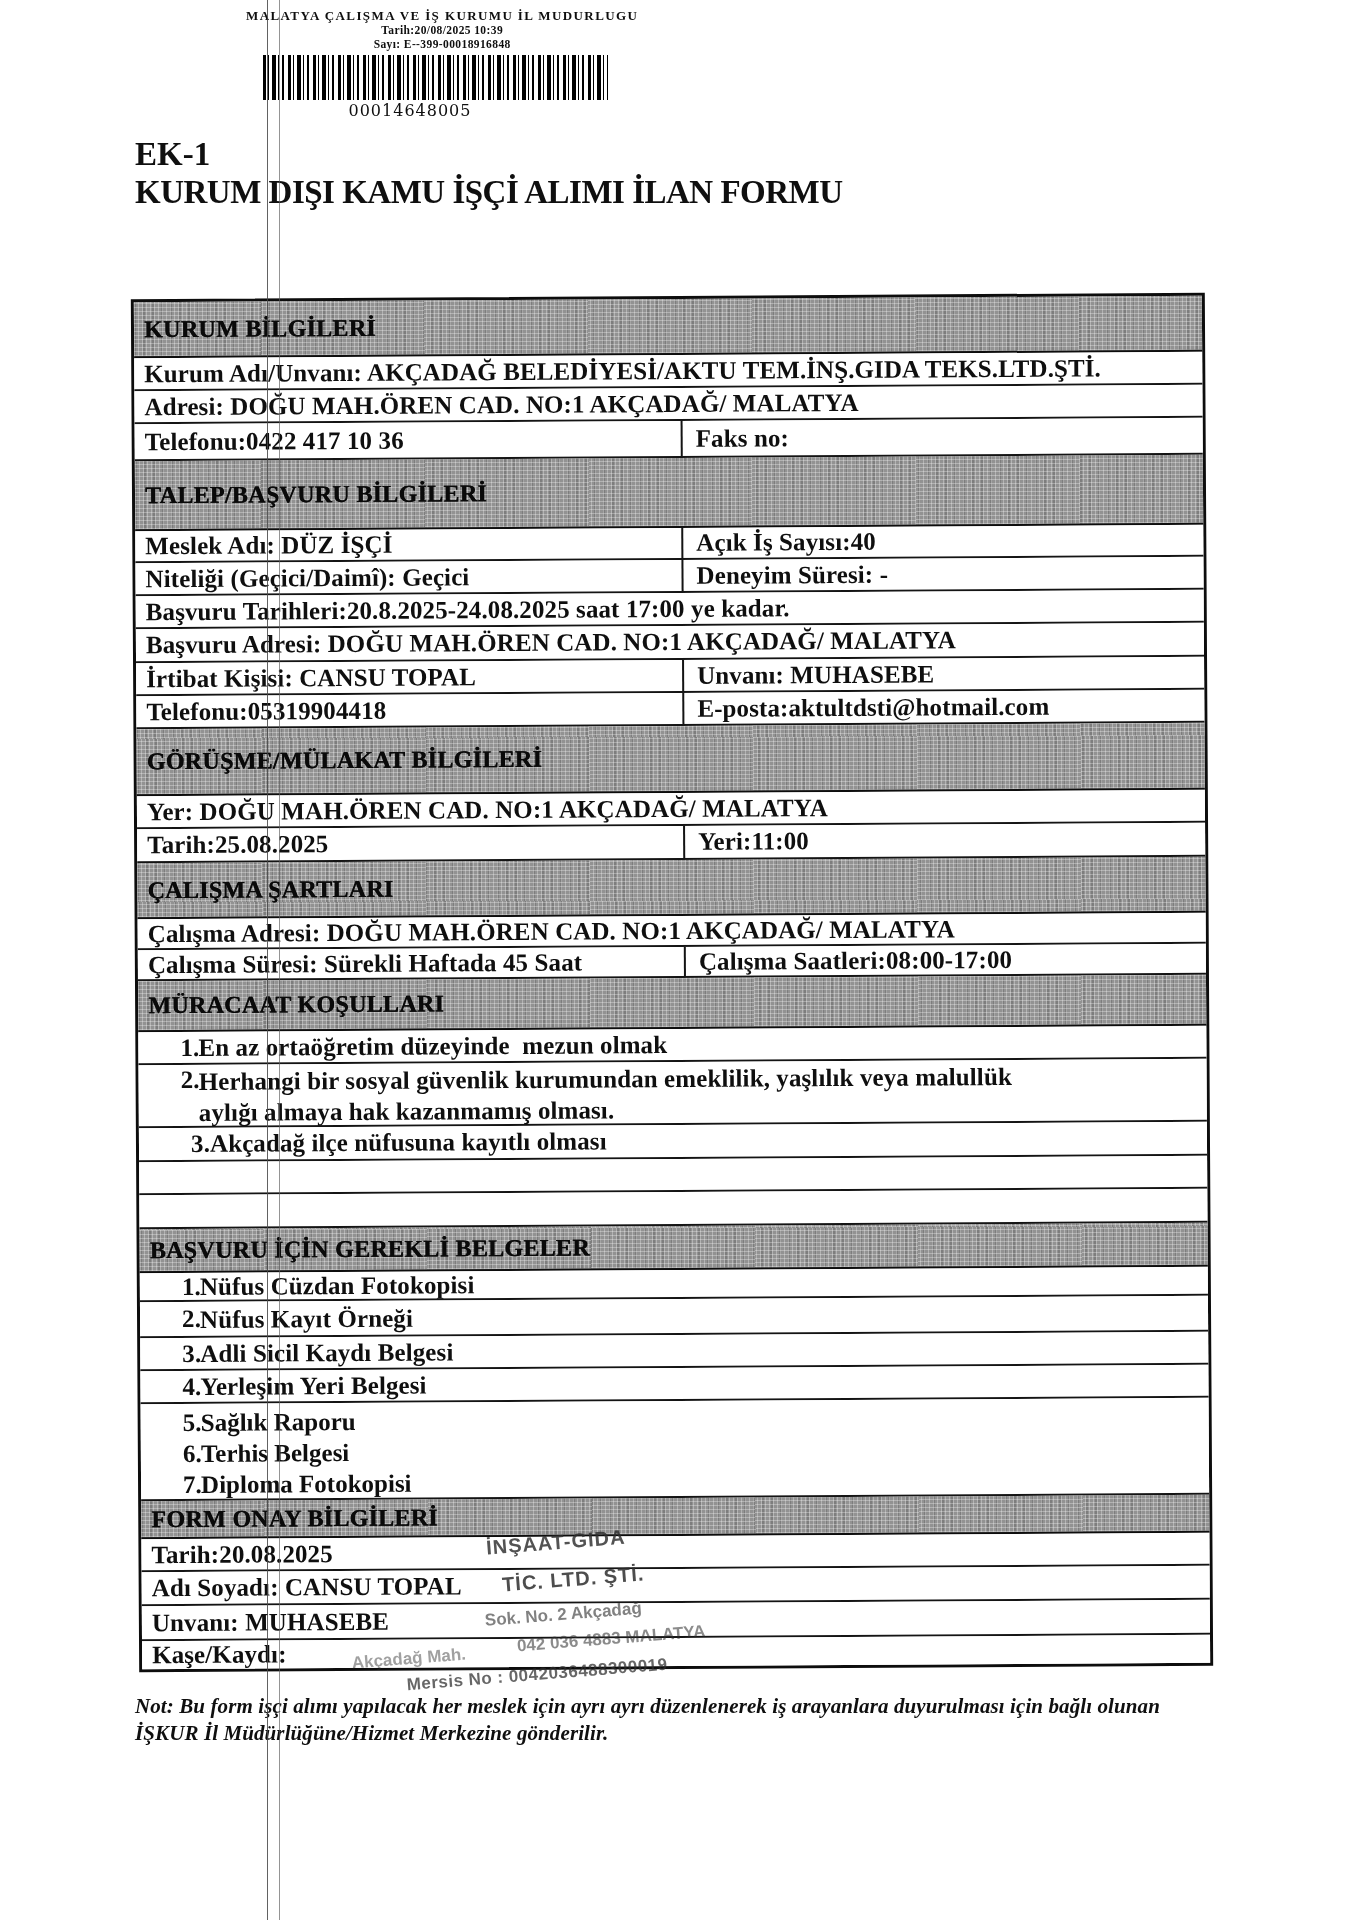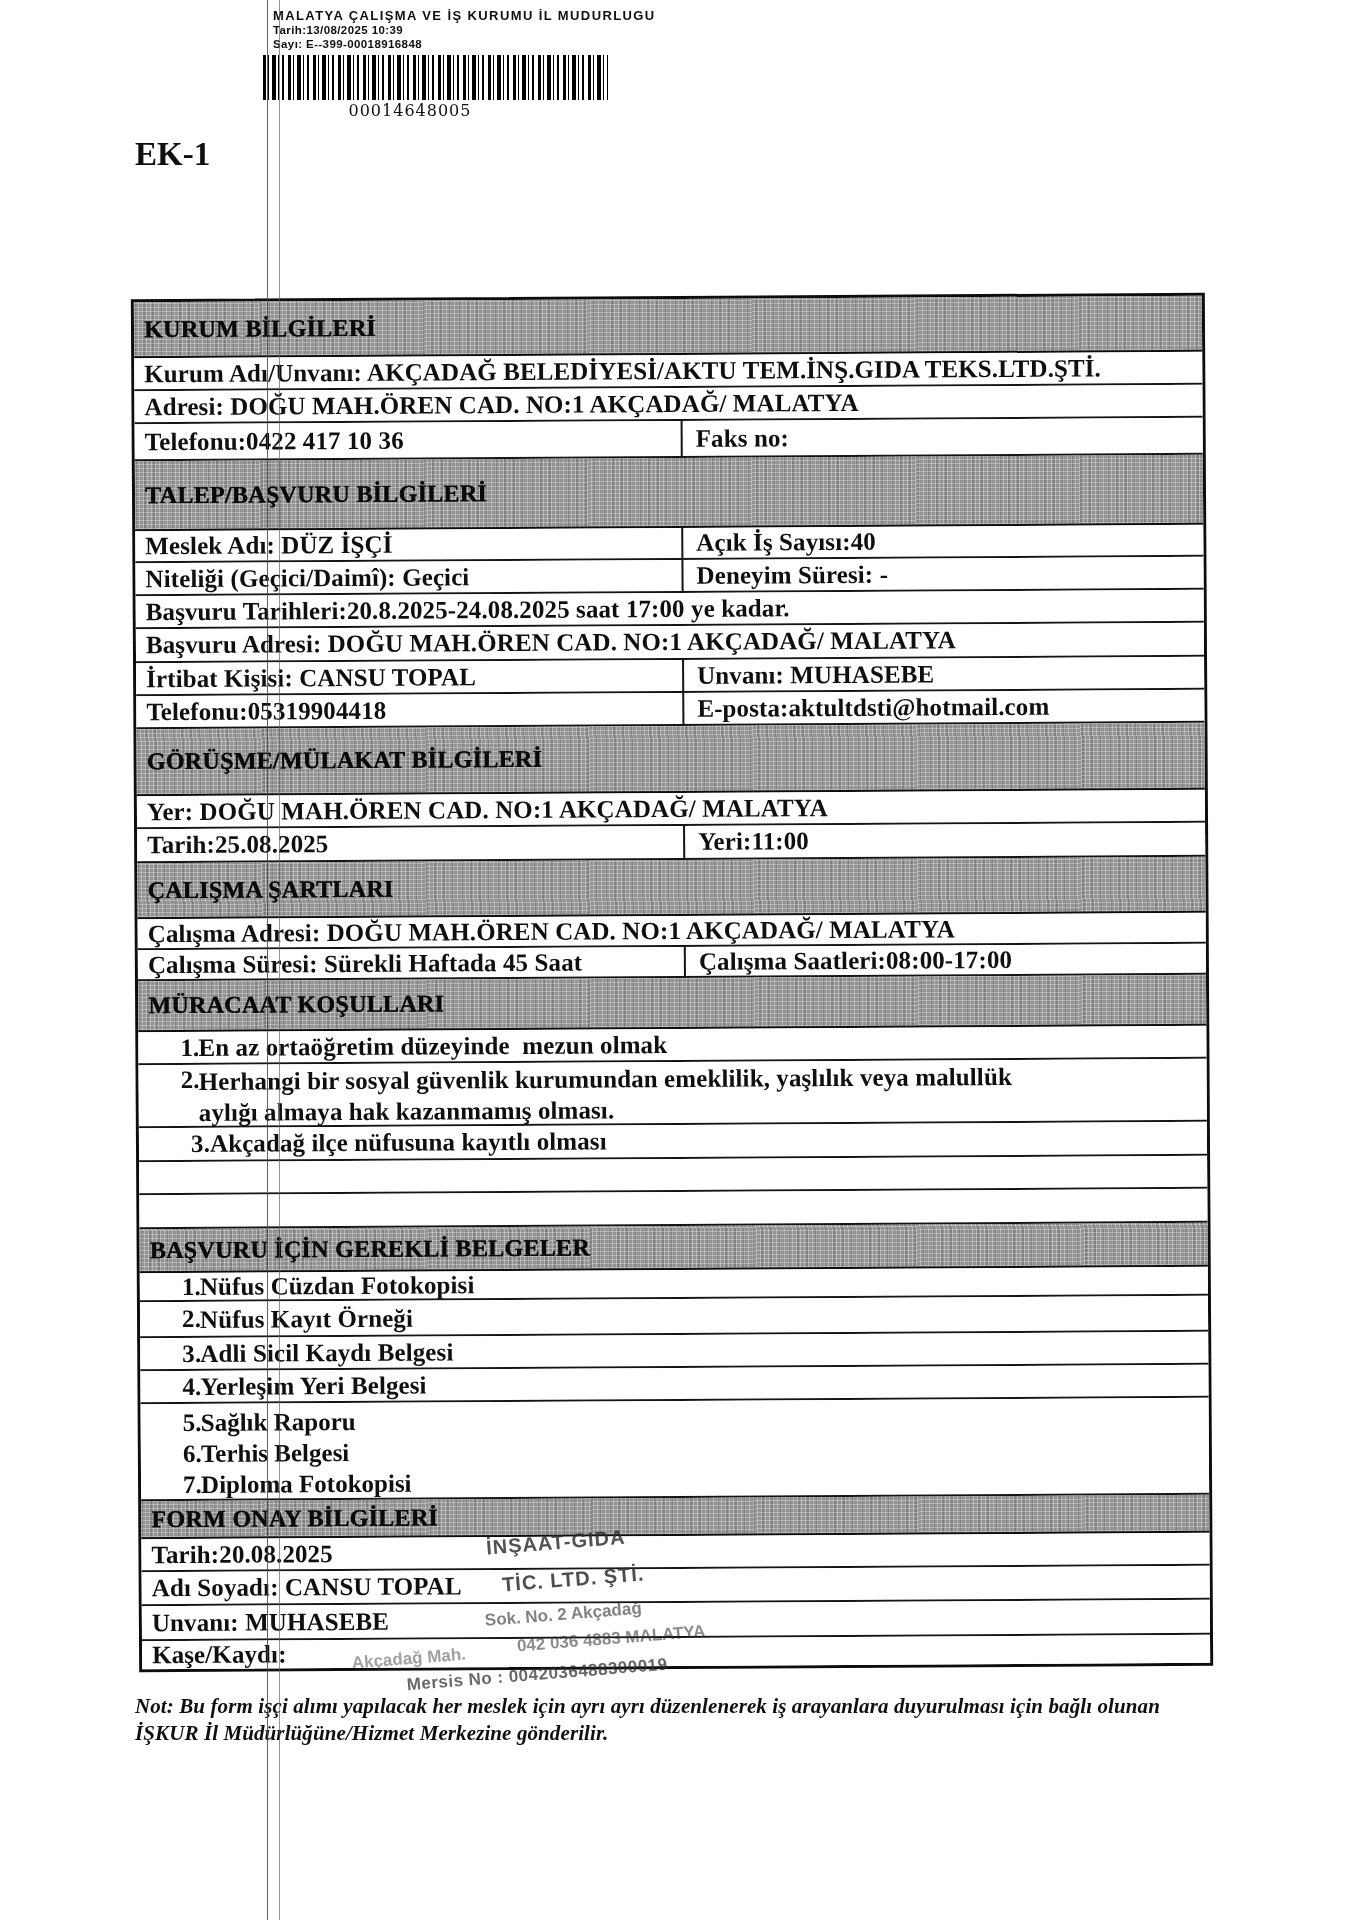--- a/index.html
+++ b/index.html
@@ -3,21 +3,21 @@
 <meta charset="utf-8">
 <style>
   html,body{margin:0;padding:0;background:#ffffff;}
   .page{position:relative;width:1367px;height:1920px;background:#ffffff;overflow:hidden;
         font-family:"Liberation Serif", serif;color:#0f0f0f;}
   
   .vline{position:absolute;top:0;height:1920px;width:1px;z-index:8;}
   .v1{left:267px;background:rgba(70,70,70,.85);}
   .v2{left:279px;background:rgba(90,90,90,.65);}
   
-  .lh{position:absolute;left:273px;top:8px;z-index:2;font-family:Liberation Sans, sans-serif;}
+  .lh{position:absolute;left:246px;top:8px;z-index:2;font-family:Liberation Serif, serif;text-align:center;}
   .lh-office{font-size:13px;font-weight:bold;letter-spacing:1.4px;line-height:15px;}
   .lh-small{font-size:11.5px;font-weight:bold;letter-spacing:.4px;line-height:14px;}
   .barcode{position:absolute;left:263px;top:55px;width:345px;height:45px;
     background:repeating-linear-gradient(90deg,
       #000 0 3px,#fff 3px 5px,#000 5px 6px,#fff 6px 9px,
       #000 9px 13px,#fff 13px 15px,#000 15px 16px,#fff 16px 19px,
       #000 19px 21px,#fff 21px 25px);}
   .barcode-num{position:absolute;left:300px;top:101px;width:220px;text-align:center;
     font-family:"DejaVu Serif", serif;font-size:16px;letter-spacing:1px;}
   
@@ -68,29 +68,30 @@
 </head>
 <body>
 
 <div class="page">
 
   <div class="vline v1"></div>
   <div class="vline v2"></div>
 
   <header class="lh">
     <div class="lh-office">MALATYA ÇALIŞMA VE İŞ KURUMU İL MUDURLUGU</div>
-    <div class="lh-small">Tarih:13/08/2025 10:39</div>
+    <div class="lh-small">Tarih:20/08/2025 10:39</div>
     <div class="lh-small">Sayı: E--399-00018916848</div>
   </header>
 
   <div class="barcode"></div>
   <div class="barcode-num">00014648005</div>
 
   <div class="titleblock">
     <div class="code">EK-1</div>
+    <div class="head">KURUM DIŞI KAMU İŞÇİ ALIMI İLAN FORMU</div>
   </div>
 
   <div class="tbl">
 
     <div class="band" style="height:56px">
       <span>KURUM BİLGİLERİ</span>
     </div>
     <div class="row" style="height:33px">
       <span>Kurum Adı/Unvanı: AKÇADAĞ BELEDİYESİ/AKTU TEM.İNŞ.GIDA TEKS.LTD.ŞTİ.</span>
     </div>

